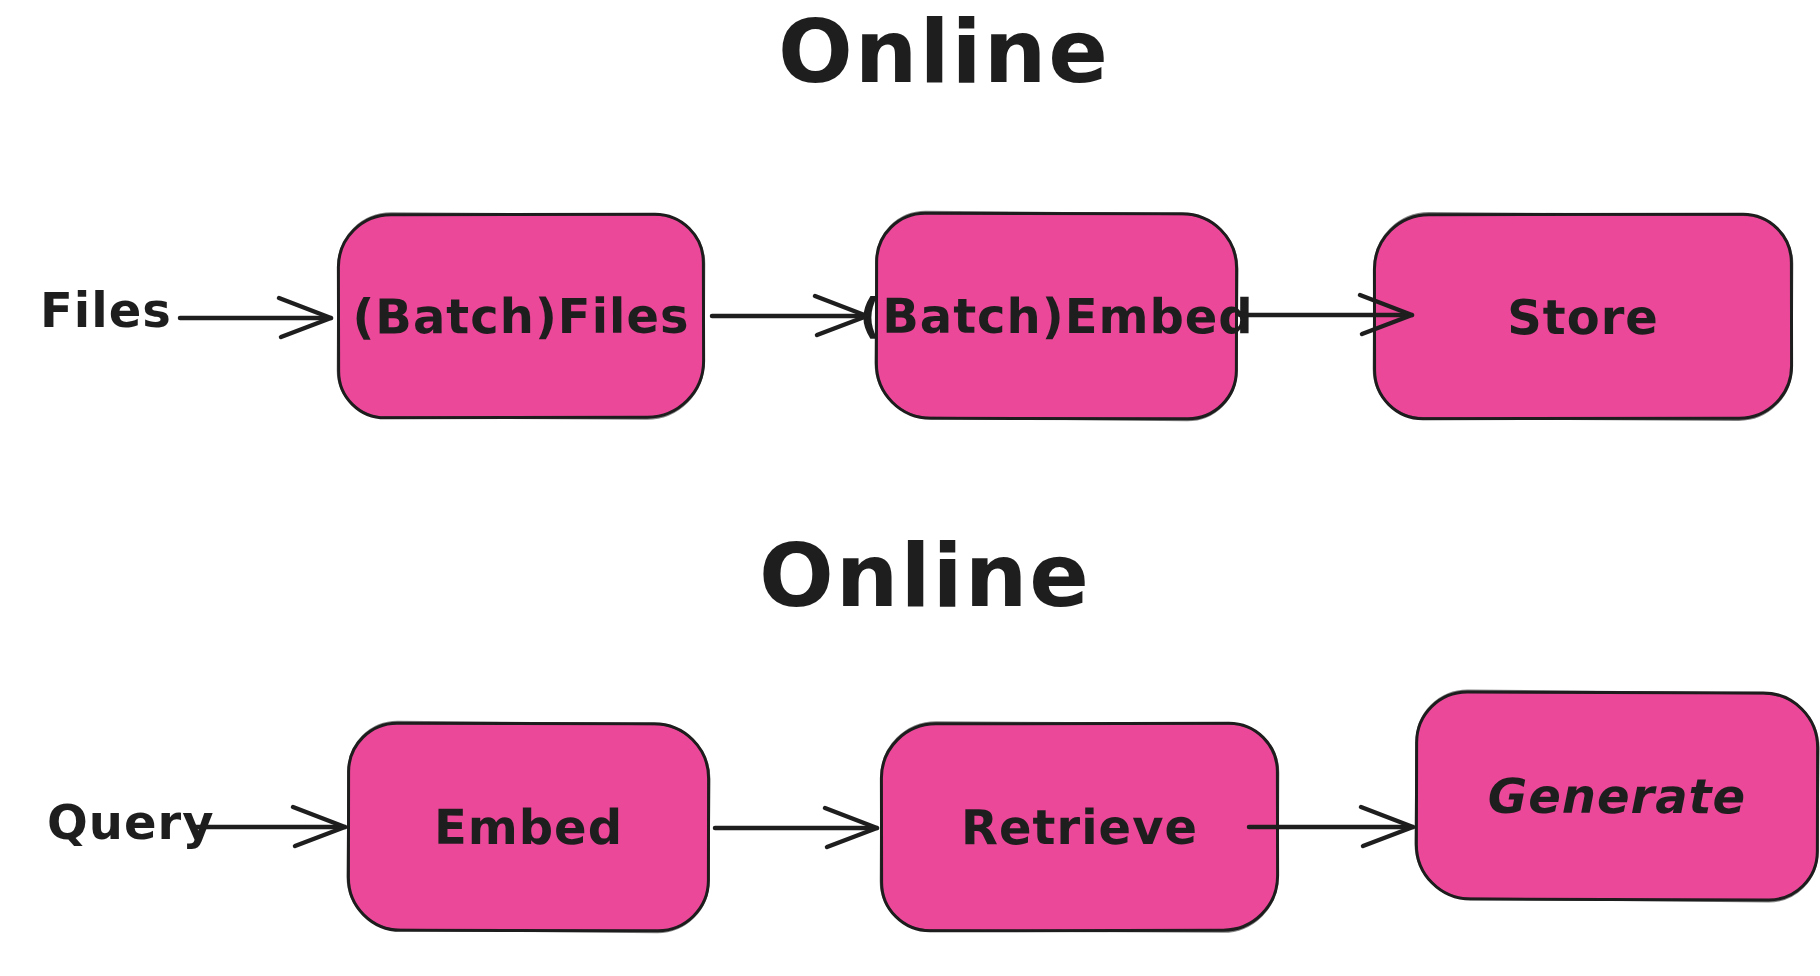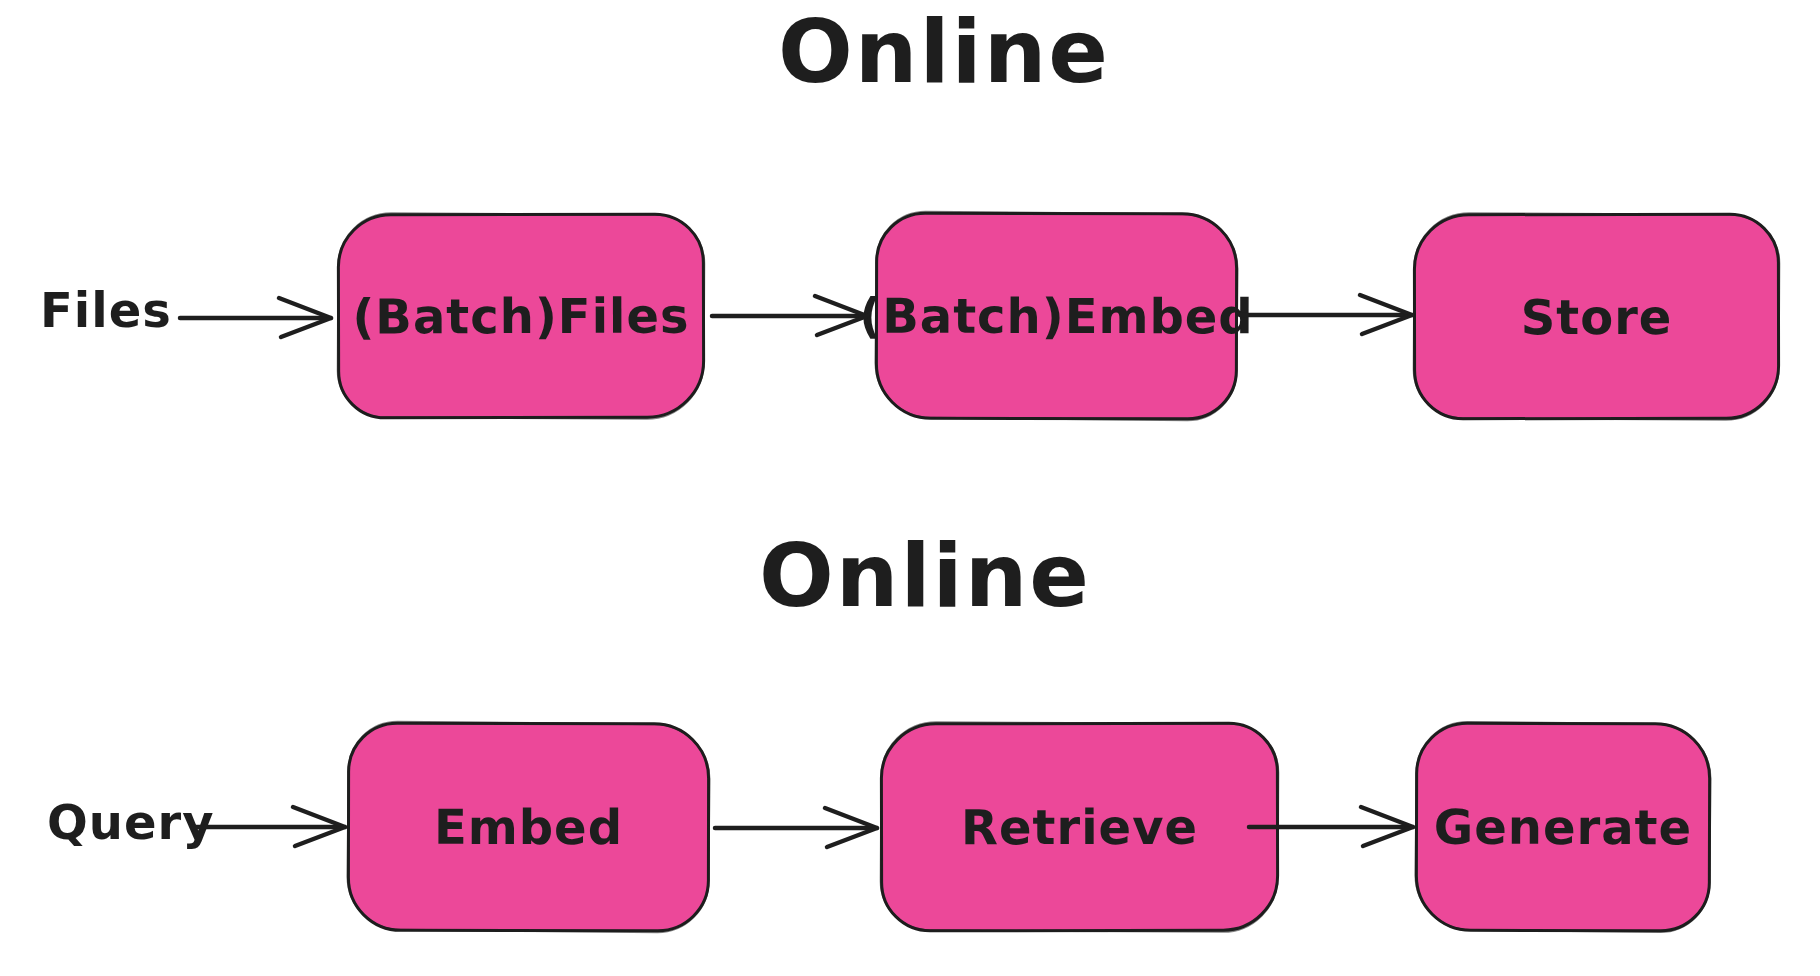--- a/index.html
+++ b/index.html
@@ -55,26 +55,26 @@
     border-radius: inherit;
     transform: rotate(0.45deg);
     opacity: 0.55;
     pointer-events: none;
   }
   .node span { display: block; }
 
   
   .node-batch-chunk  { left: 337px;  top: 213px; width: 368px; height: 206px; border-radius: 54px 50px 58px 48px; transform: rotate(-0.15deg); }
   .node-batch-embed  { left: 875px;  top: 212px; width: 363px; height: 208px; border-radius: 50px 56px 50px 56px; transform: rotate(0.12deg); }
-  .node-store-index  { left: 1413px; top: 213px; width: 367px; height: 207px; border-radius: 56px 50px 54px 50px; transform: rotate(-0.1deg); }
+  .node-store-index  { left: 1373px; top: 213px; width: 420px; height: 207px; border-radius: 56px 50px 54px 50px; transform: rotate(-0.1deg); }
 
   
   .node-embed        { left: 347px;  top: 722px; width: 363px; height: 210px; border-radius: 50px 56px 52px 54px; transform: rotate(0.1deg); }
   .node-retrieve     { left: 880px;  top: 722px; width: 399px; height: 210px; border-radius: 56px 50px 56px 50px; transform: rotate(-0.12deg); }
-  .node-generate     { left: 1415px; top: 722px; width: 296px; height: 210px; border-radius: 52px 56px 50px 56px; transform: rotate(0.15deg); }
+  .node-generate     { left: 1415px; top: 691px; width: 404px; height: 210px; border-radius: 52px 56px 50px 56px; transform: rotate(0.15deg); font-style: italic; }
 
   .title-offline { left: 944px; top: 4px; }
   .title-online  { left: 925px; top: 528px; }
 
   .label-files { left: 40px; top: 282px; }
   .label-query { left: 20px; top: 794px; margin-left: 27px; }
 
   .edges {
     position: absolute;
     left: 0; top: 0;

